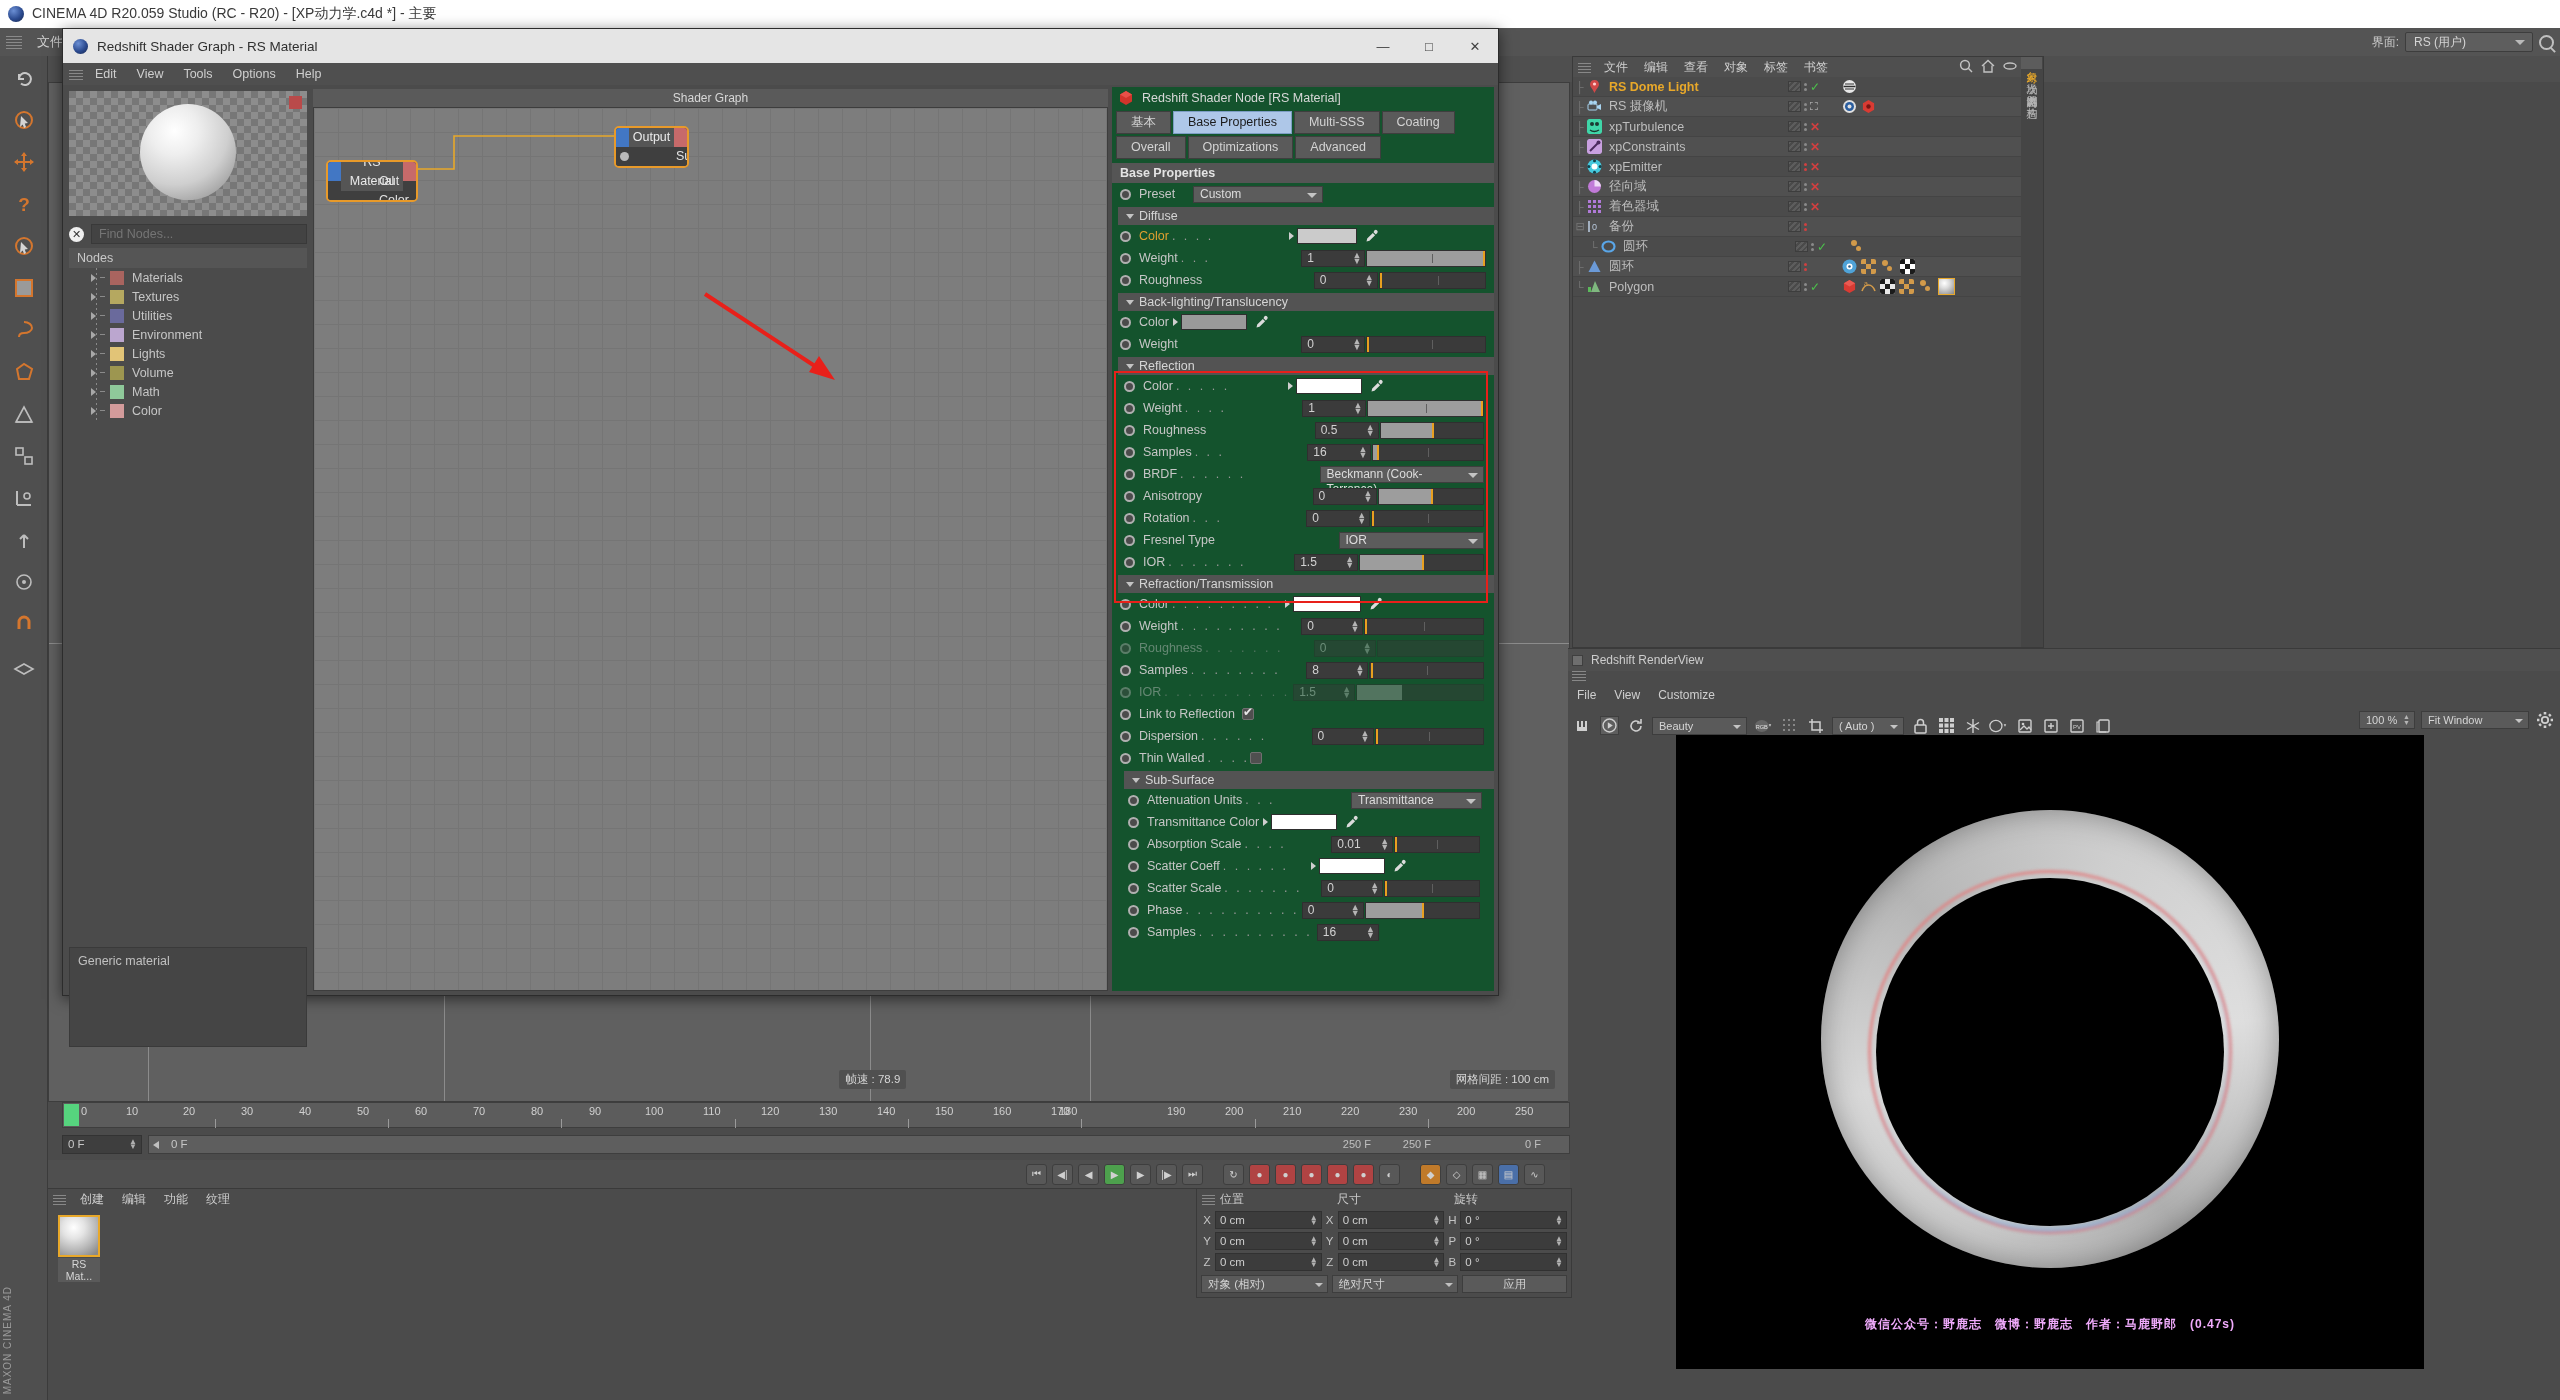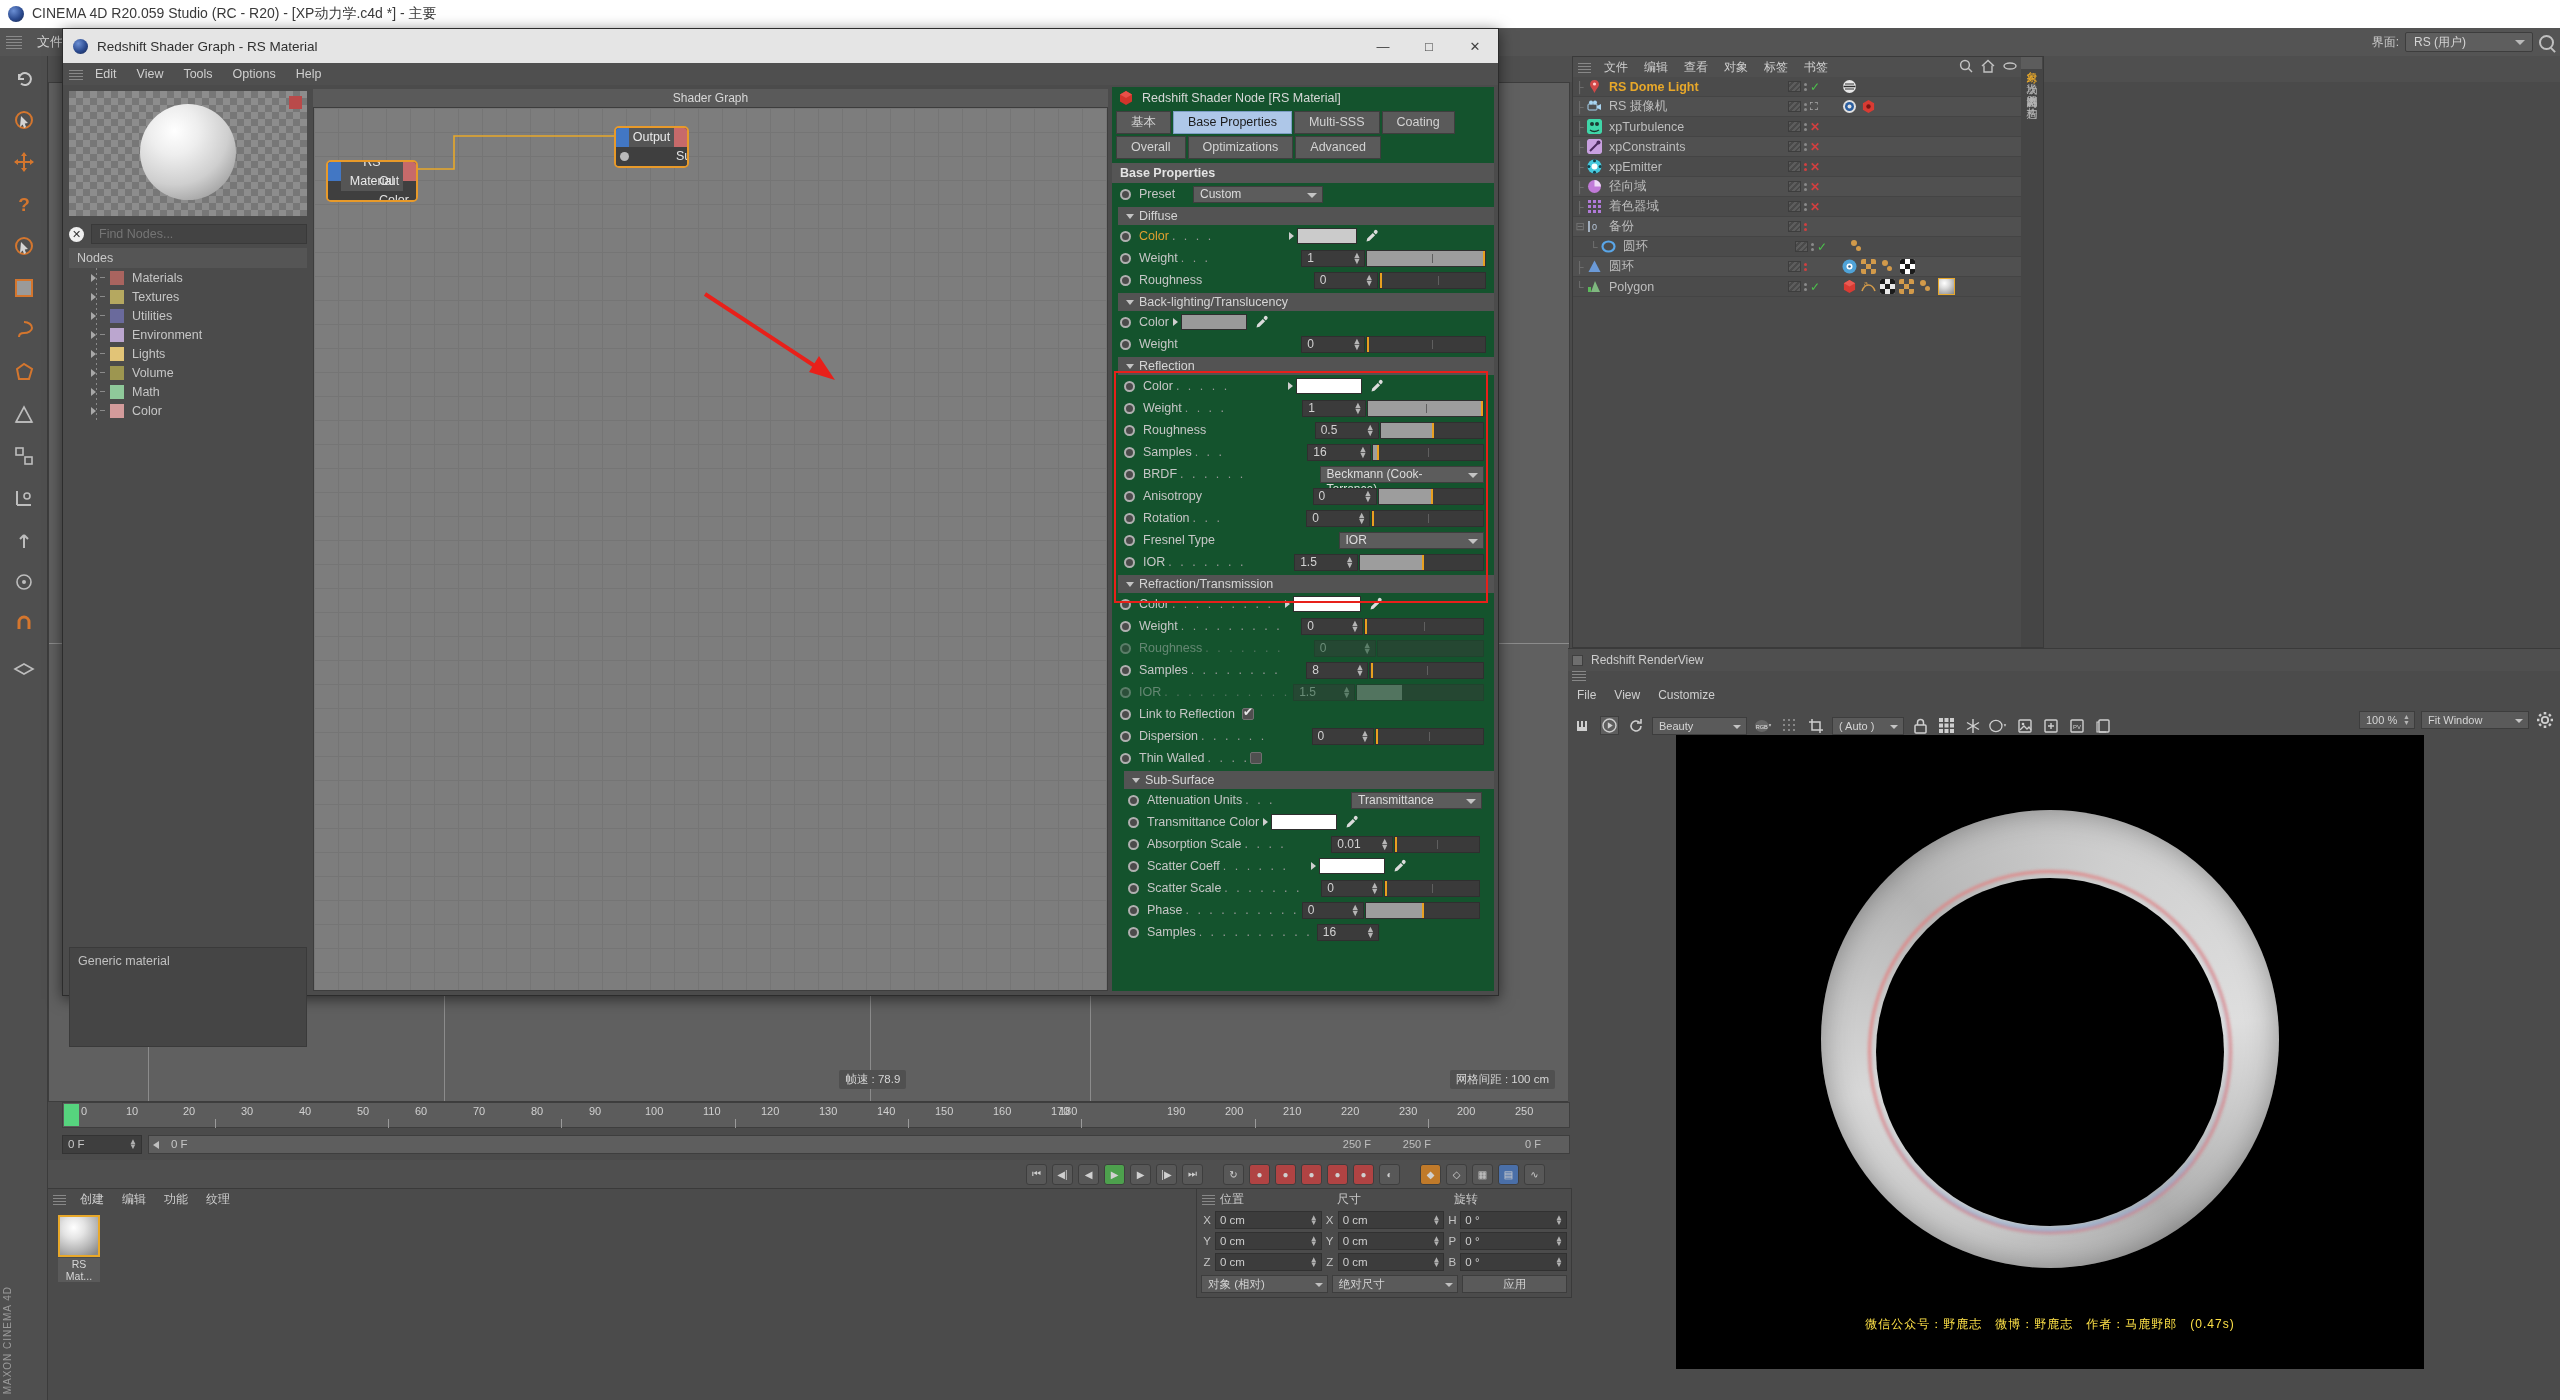--- a/index.html
+++ b/index.html
@@ -210,21 +210,21 @@
   #torus-hole{position:absolute;left:50%;top:50%;transform:translate(-50%,-50%);
      width:348px;height:348px;border-radius:50%;background:#000;}
   #torus-rim-r{position:absolute;left:50%;top:50%;transform:translate(-50%,-50%);
      width:364px;height:364px;border-radius:50%;border:3px solid rgba(230,120,120,.75);
      filter:blur(1.4px);}
   #torus-rim-b{position:absolute;left:50%;top:50%;transform:translate(-50%,-50%) rotate(180deg);
      width:360px;height:360px;border-radius:50%;
      border-top:4px solid rgba(120,170,230,.6);border-left:2px solid rgba(120,170,230,.3);
      border-right:0;border-bottom:0;filter:blur(2px);}
   #rv-watermark{position:absolute;left:0;right:0;bottom:36px;text-align:center;
-     color:#fde047;font-size:12px;letter-spacing:1px;}
+     color:#f0abfc;font-size:12px;letter-spacing:1px;font-weight:bold;}
 
   
   #tl{left:48px;top:1102px;width:1522px;height:58px;background:#4b4b4b;}
   #tl-ruler{position:relative;height:26px;background:#5c5c5c;border:1px solid #3e3e3e;margin-left:14px;}
   #tl-green{position:absolute;left:1px;top:1px;width:15px;bottom:1px;background:#56d47e;}
   .tl-lab{position:absolute;top:2px;font-size:11px;color:#d0d0d0;}
   .tl-maj{position:absolute;top:16px;width:1px;height:9px;background:#9a9a9a;}
   #tl-row2{display:flex;align-items:center;height:24px;margin-left:14px;margin-top:4px;gap:6px;}
   #tl-row2 .nf{background:#3e3e3e;border:1px solid #333;width:80px;height:19px;font-size:11.5px;
      color:#c8c8c8;padding:0 5px;line-height:17px;position:relative;}

